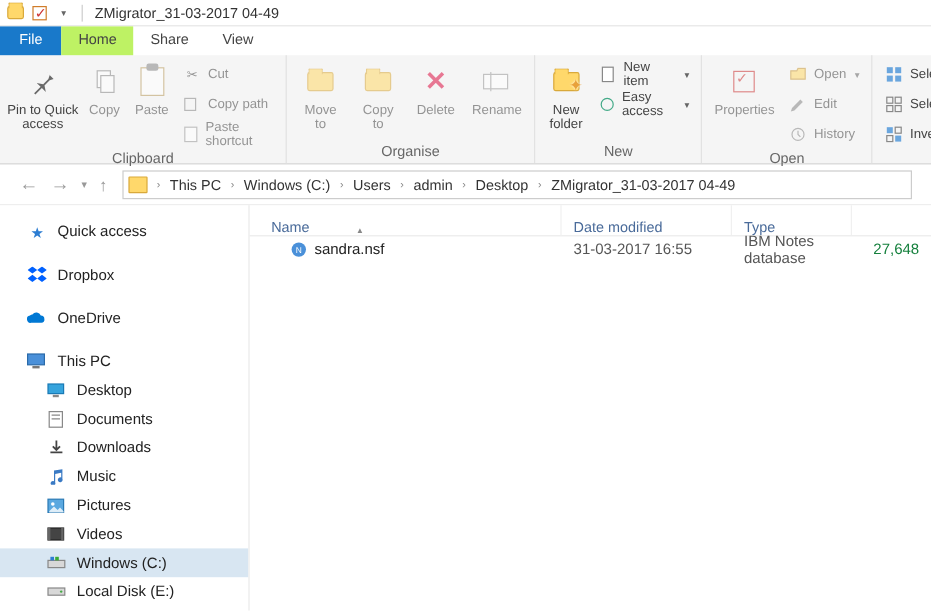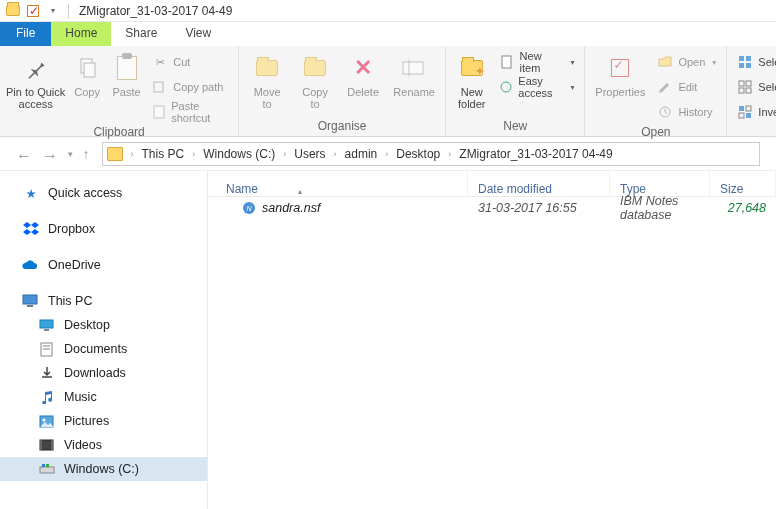--- a/index.html
+++ b/index.html
@@ -56,21 +56,21 @@
 
 .listing { flex: 1; }
 .cols { display: flex; border-bottom: 1px solid #eaeaea; height: 26px; align-items: center; color: #4a6b9a; font-size: 12px; }
 .col { padding: 0 10px; border-right: 1px solid #f0f0f0; height:100%; display:flex; align-items:flex-end; }
 .col-name { width: 260px; padding-left: 18px; }
 .col-date { width: 142px; }
 .col-type { width: 100px; }
 .col-size { flex:1; }
 .sort-ind { font-size: 8px; color: #888; margin-left: 40px; }
 .row { display: flex; height: 22px; align-items: center; font-size: 12.5px; color: #222; }
-.row .c { padding: 0 10px; font-style: italic; }
+.row .c { padding: 0 10px; }
 .row .c-name { width: 260px; padding-left: 34px; display:flex; align-items:center; gap:6px; }
 .row .c-date { width: 142px; color: #555; }
 .row .c-type { width: 100px; color: #555; }
 .row .c-size { flex:1; text-align:right; padding-right:10px; color:#15803d; }
 .file-ic { width:14px; height:14px; }
 
 
 .folder-shape { width:22px; height:16px; background:#ffd86b; border:1px solid #d9a93a; border-radius:2px; position:relative; }
 .folder-shape:before { content:""; position:absolute; top:-4px; left:0; width:10px; height:4px; background:#ffd86b; border:1px solid #d9a93a; border-bottom:none; border-radius:1px 1px 0 0; }
 .paste-shape { width:20px; height:24px; background:#fff; border:1px solid #b89b5e; position:relative; }
@@ -426,38 +426,44 @@
       </div>
     <div class="tree-item child selected">
         <span class="ticon">
           <svg width="16" height="12">
             <rect x="1" y="4" width="14" height="6" fill="#d8d8d8" stroke="#888"></rect>
             <rect x="3" y="1" width="3" height="3" fill="#2d7dd2"></rect>
             <rect x="7" y="1" width="3" height="3" fill="#3aaa35"></rect>
           </svg>
         </span>
         <span>Windows (C:)</span>
+      </div>
+    <div class="tree-item child">
+        <span class="ticon">
+          <svg width="16" height="10">
+            <rect x="1" y="2" width="14" height="6" fill="#d8d8d8" stroke="#888"></rect>
+            <circle cx="12" cy="5" r="1" fill="#4a4"></circle>
+          </svg>
+        </span>
+        <span>Local Disk (E:)</span>
       </div>
   </div>
 
   <div class="listing">
     <div class="cols">
       <div class="col col-name">
           <span>Name</span>
           <span class="sort-ind">▴</span>
         </div>
       <div class="col col-date">
           <span>Date modified</span>
         </div>
       <div class="col col-type">
           <span>Type</span>
         </div>
-      <div class="col col-size">
-          <span>Size</span>
-        </div>
     </div>
     <div class="row">
       <div class="c c-name">
         <span class="file-ic"><svg width="14" height="14">
               <circle cx="7" cy="7" r="6" fill="#4a90d9"></circle>
               <text x="7" y="10" font-size="7" text-anchor="middle" fill="#fff">N</text>
             </svg></span>
         <span>sandra.nsf</span>
       </div>
       <div class="c c-date">31-03-2017 16:55</div>

